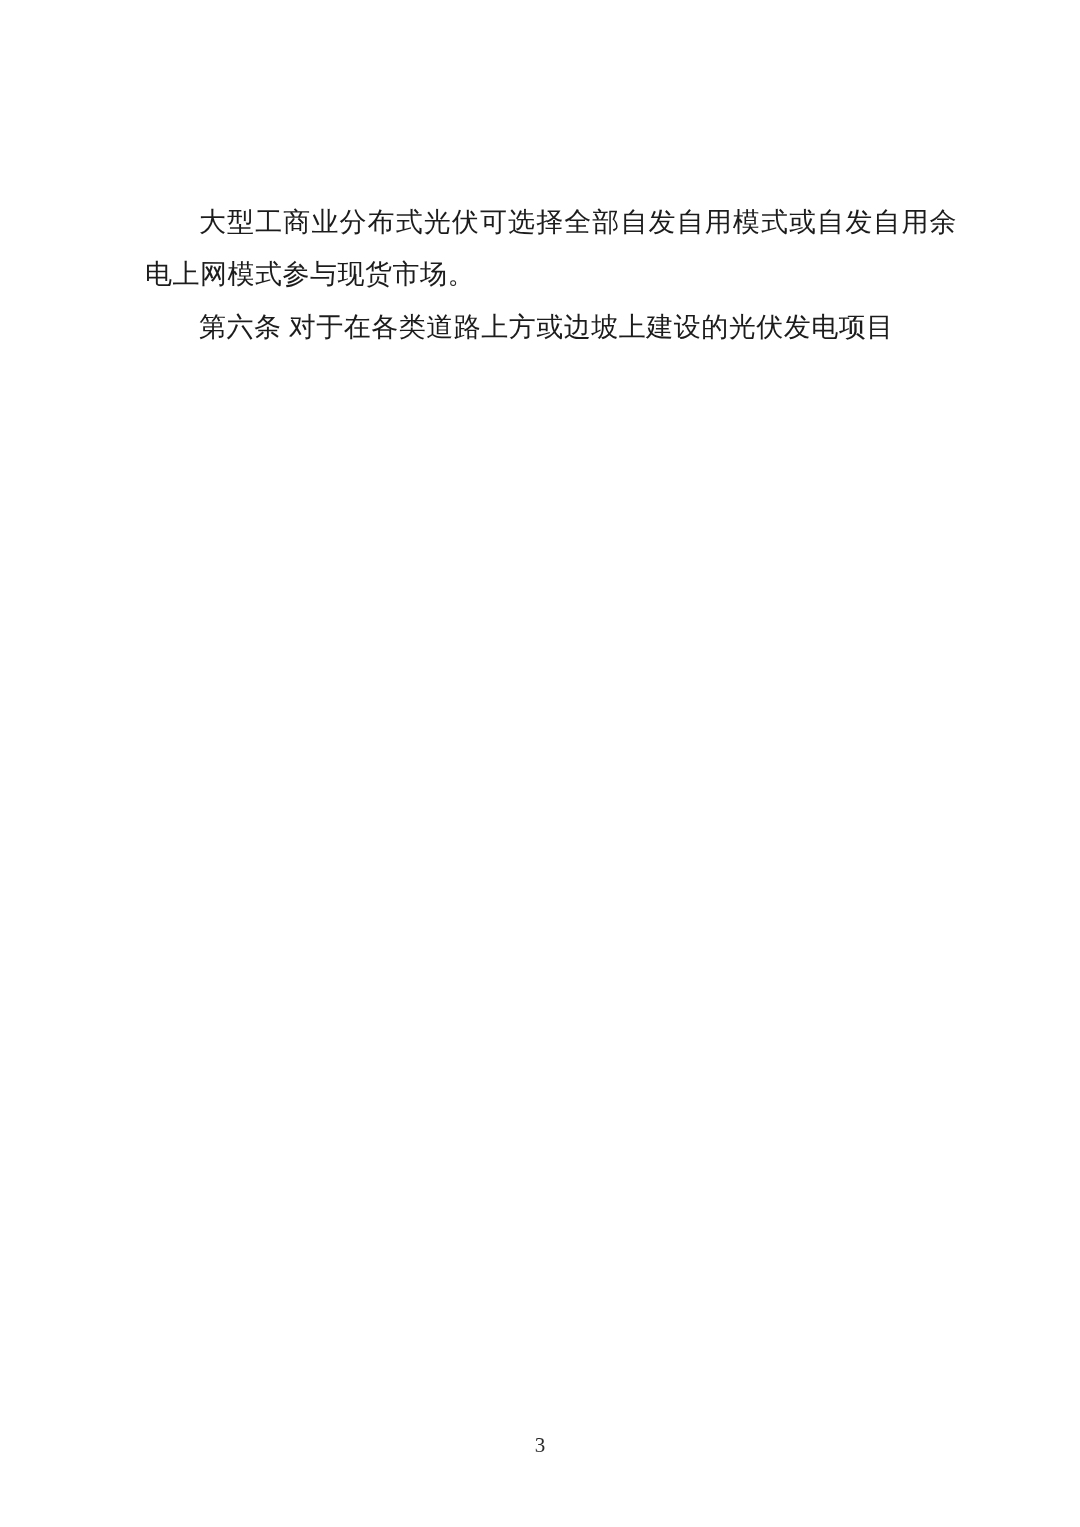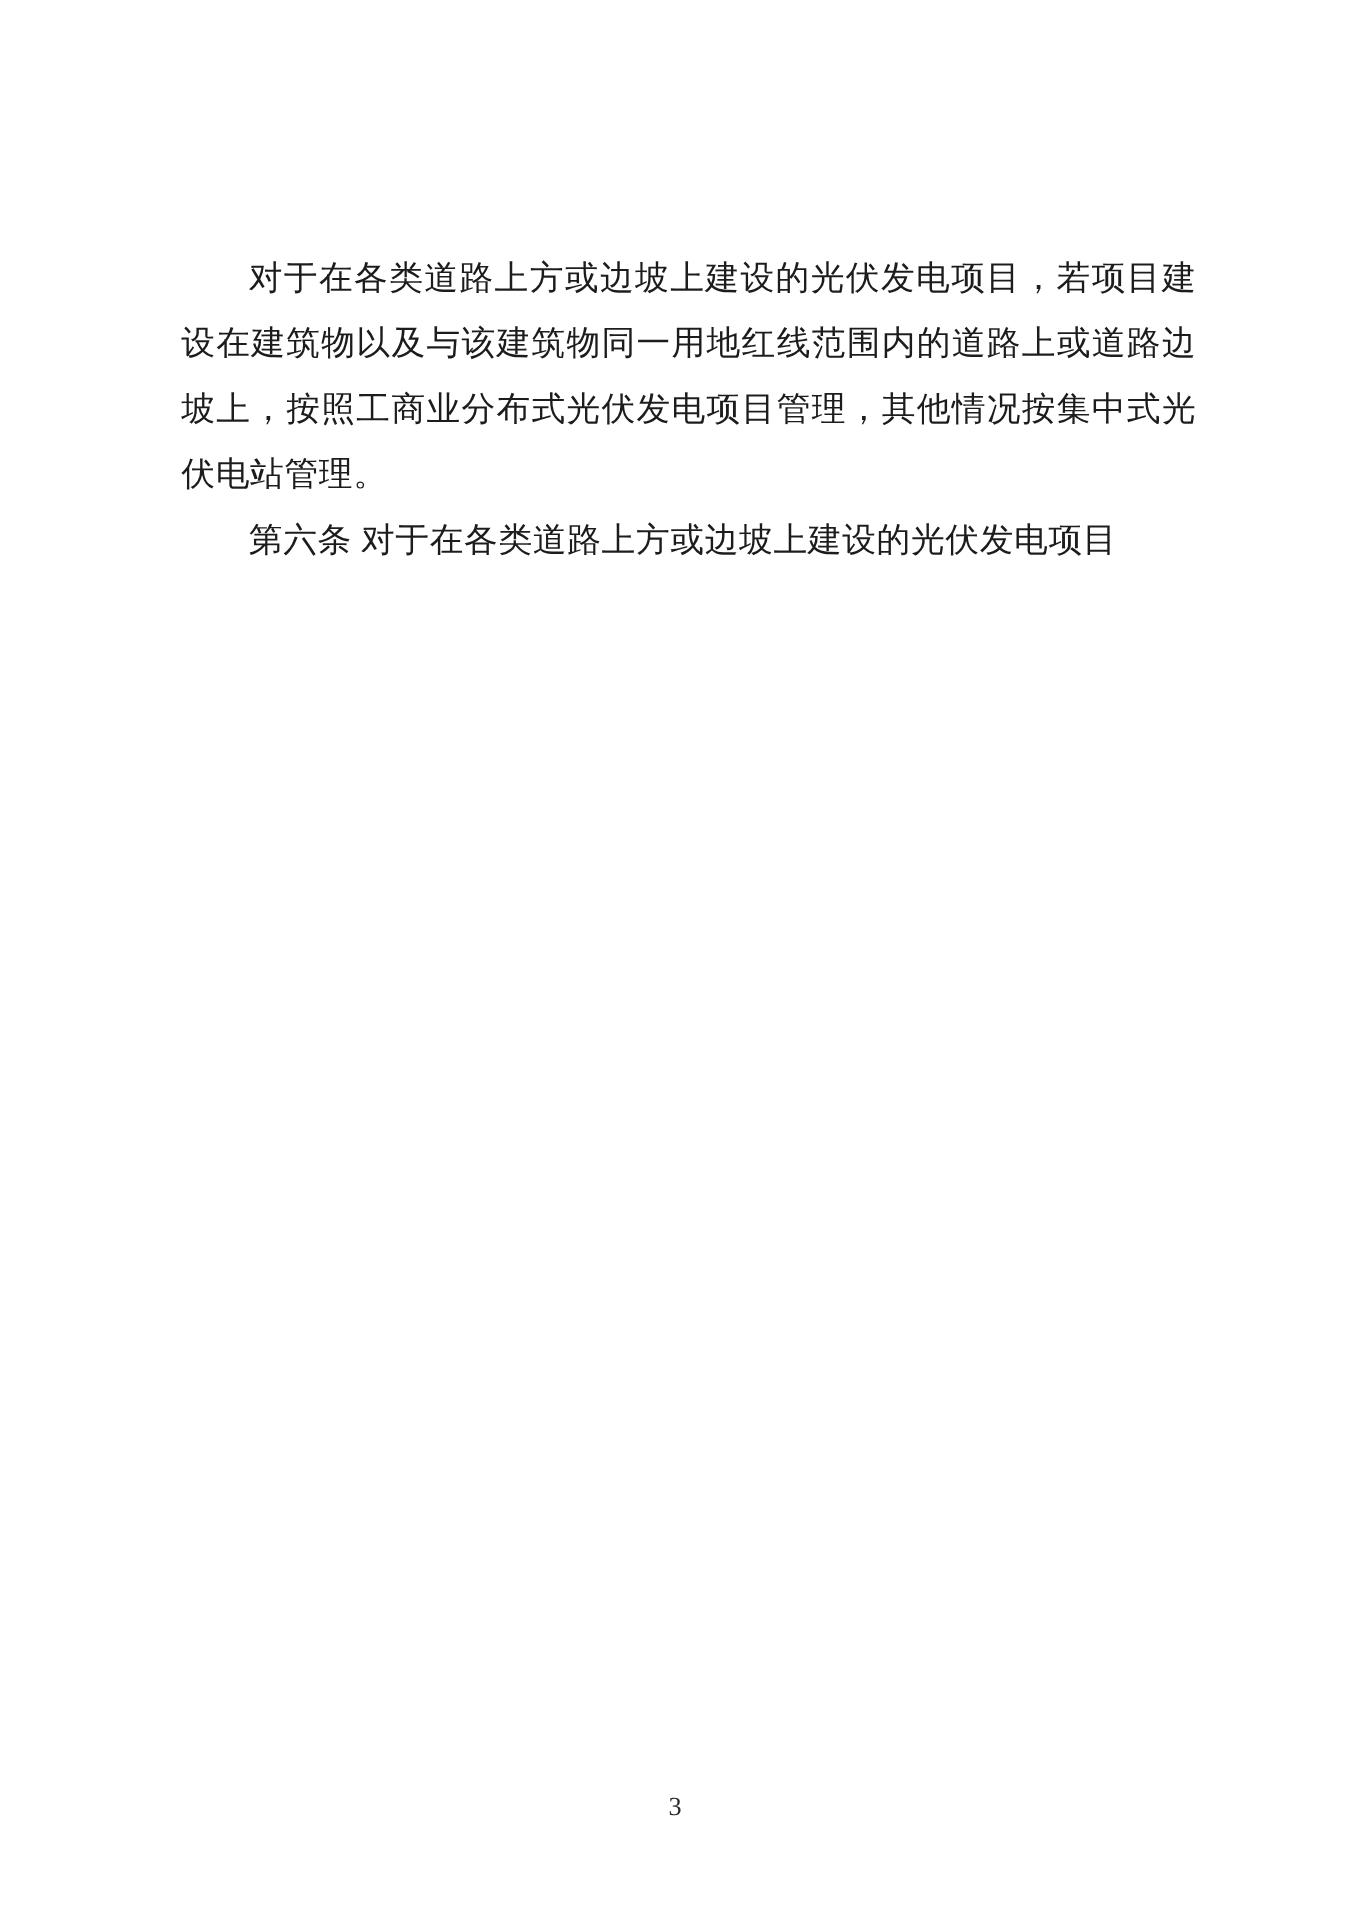--- a/index.html
+++ b/index.html
@@ -48,17 +48,17 @@
     color: #2b2b2b;
     font-size: 21px;
     line-height: 30px;
   }
 </style>
 </head>
 <body>
 
 <div class="page">
   <div class="content">
-    <p>对于在各类道路上方或边坡上建设的光伏发电项目，若项目建设在建筑物以及与该建筑物同一用地红线范围内的道路上或道路边坡上，按照工商业分布式光伏发电项目管理，其他情况按集中式光伏电站管理。</p>
+    <p>大型工商业分布式光伏可选择全部自发自用模式或自发自用余电上网模式参与现货市场。</p>
     <p>第六条 对于在各类道路上方或边坡上建设的光伏发电项目</p>
   </div>
   <div class="footer">3</div>
 </div>
 
 </body></html>

